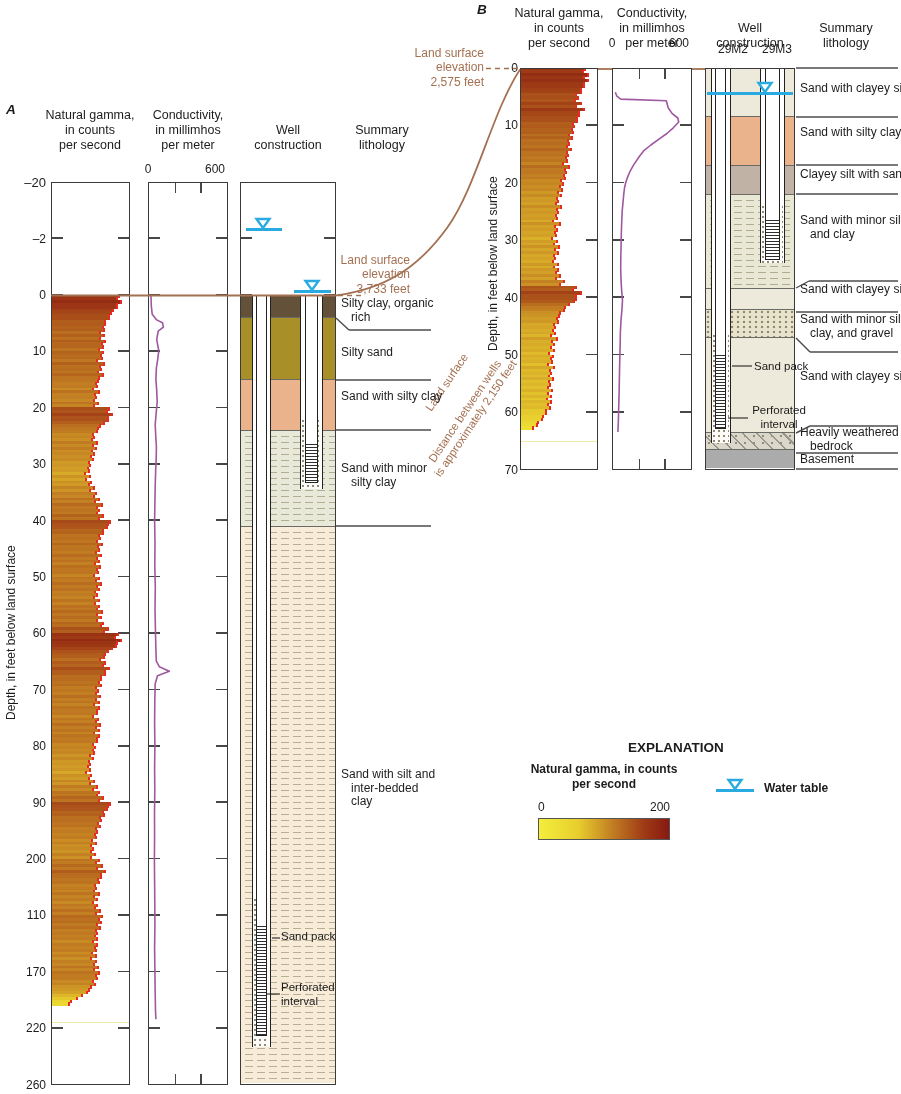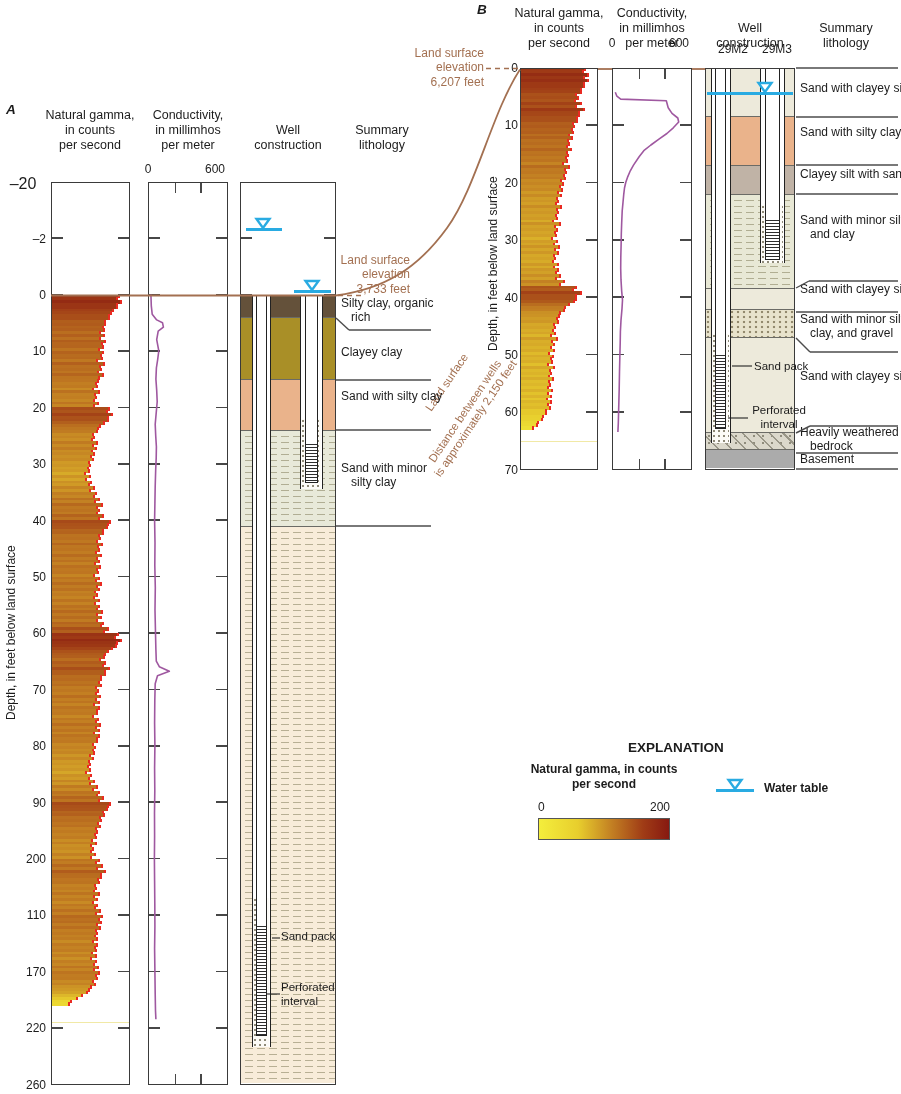--- a/index.html
+++ b/index.html
@@ -55,21 +55,21 @@
 construction</div>
   <div class="abs ttl" style="left:786px;top:21px;width:120px;">Summary
 lithology</div>
   <div class="abs num" style="left:602px;top:36px;width:20px;text-align:center;">0</div>
   <div class="abs num" style="left:659px;top:36px;width:40px;text-align:center;">600</div>
   <div class="abs num" style="left:712px;top:42px;width:42px;text-align:center;">29M2</div>
   <div class="abs num" style="left:756px;top:42px;width:42px;text-align:center;">29M3</div>
   <div class="abs vert" style="left:486px;top:134px;height:260px;">Depth, in feet below land surface</div>
   <div class="abs brown num" style="left:384px;top:46px;width:100px;text-align:right;">Land surface</div>
   <div class="abs brown num" style="left:384px;top:60px;width:100px;text-align:right;">elevation</div>
-  <div class="abs brown num" style="left:384px;top:75px;width:100px;text-align:right;">6,207 feet</div>
+  <div class="abs brown num" style="left:384px;top:75px;width:100px;text-align:right;">2,575 feet</div>
 
   <div class="abs brown diag" style="left:387px;top:376px;width:120px;">Land surface</div>
   <div class="abs brown diag" style="left:388px;top:402px;width:165px;">Distance between wells
 is approximately 2,150 feet</div>
 
   <div class="abs bold" style="left:596px;top:740px;width:160px;text-align:center;font-size:13.5px;">EXPLANATION</div>
   <div class="abs bold pre" style="left:524px;top:762px;width:160px;text-align:center;font-size:12px;line-height:15px;">Natural gamma, in counts
 per second</div>
   <div class="abs num" style="left:538px;top:800px;">0</div>
   <div class="abs num" style="left:630px;top:800px;width:40px;text-align:right;">200</div>
@@ -445,41 +445,42 @@
           <div style="position: absolute; left: 10.5px; width: 19px; top: 111.5px; height: 752.94px; background: rgb(255, 255, 255); border-left: 1.3px solid rgb(34, 34, 34); border-right: 1.3px solid rgb(34, 34, 34); box-sizing: border-box;"></div>
           <div style="position: absolute; left: 11.8px; width: 16.4px; top: 714.98px; height: 149.46px; background-color: rgb(252, 251, 247); background-image: radial-gradient(circle at 2px 2px, rgb(143, 138, 120) 0.9px, transparent 1.3px); background-size: 5px 5px;"></div>
           <div style="position: absolute; left: 15px; width: 10.5px; top: 111.5px; height: 631.68px; background: rgb(255, 255, 255); border-left: 1.3px solid rgb(34, 34, 34); border-right: 1.3px solid rgb(34, 34, 34); box-sizing: border-box;"></div>
           <div style="position: absolute; left: 15px; width: 10.5px; top: 743.18px; height: 109.98px; border-left: 1.3px solid rgb(34, 34, 34); border-right: 1.3px solid rgb(34, 34, 34); border-bottom: 1.6px solid rgb(34, 34, 34); box-sizing: border-box; background: repeating-linear-gradient(rgb(46, 46, 46) 0px, rgb(46, 46, 46) 1px, rgb(255, 255, 255) 1px, rgb(255, 255, 255) 3px);"></div>
           <div style="position: absolute; left: 58.5px; width: 23px; top: 111.5px; height: 194.58px; background: rgb(255, 255, 255); border-left: 1.3px solid rgb(34, 34, 34); border-right: 1.3px solid rgb(34, 34, 34); box-sizing: border-box;"></div>
           <div style="position: absolute; left: 59.8px; width: 20.4px; top: 235.58px; height: 70.5px; background-color: rgb(252, 251, 247); background-image: radial-gradient(circle at 2px 2px, rgb(143, 138, 120) 0.9px, transparent 1.3px); background-size: 5px 5px;"></div>
           <div style="position: absolute; left: 63.5px; width: 13px; top: 111.5px; height: 149.46px; background: rgb(255, 255, 255); border-left: 1.3px solid rgb(34, 34, 34); border-right: 1.3px solid rgb(34, 34, 34); box-sizing: border-box;"></div>
           <div style="position: absolute; left: 63.5px; width: 13px; top: 260.96px; height: 39.48px; border-left: 1.3px solid rgb(34, 34, 34); border-right: 1.3px solid rgb(34, 34, 34); border-bottom: 1.6px solid rgb(34, 34, 34); box-sizing: border-box; background: repeating-linear-gradient(rgb(46, 46, 46) 0px, rgb(46, 46, 46) 1px, rgb(255, 255, 255) 1px, rgb(255, 255, 255) 3px);"></div>
         </div>
       </div>
-      <div style="position: absolute; left: 0px; top: 175.2px; width: 46px; text-align: center; font-size: 16px;">–20</div>
+      <div style="position: absolute; left: 0px; top: 175.2px; width: 46px; text-align: right; font-size: 13px;">–20</div>
       <div style="position: absolute; left: 0px; top: 231.6px; width: 46px; text-align: right; font-size: 12px;">–2</div>
       <div style="position: absolute; left: 0px; top: 288px; width: 46px; text-align: right; font-size: 12px;">0</div>
       <div style="position: absolute; left: 0px; top: 344.4px; width: 46px; text-align: right; font-size: 12px;">10</div>
       <div style="position: absolute; left: 0px; top: 400.8px; width: 46px; text-align: right; font-size: 12px;">20</div>
       <div style="position: absolute; left: 0px; top: 457.2px; width: 46px; text-align: right; font-size: 12px;">30</div>
       <div style="position: absolute; left: 0px; top: 513.6px; width: 46px; text-align: right; font-size: 12px;">40</div>
       <div style="position: absolute; left: 0px; top: 570px; width: 46px; text-align: right; font-size: 12px;">50</div>
       <div style="position: absolute; left: 0px; top: 626.4px; width: 46px; text-align: right; font-size: 12px;">60</div>
       <div style="position: absolute; left: 0px; top: 682.8px; width: 46px; text-align: right; font-size: 12px;">70</div>
       <div style="position: absolute; left: 0px; top: 739.2px; width: 46px; text-align: right; font-size: 12px;">80</div>
       <div style="position: absolute; left: 0px; top: 795.6px; width: 46px; text-align: right; font-size: 12px;">90</div>
       <div style="position: absolute; left: 0px; top: 852px; width: 46px; text-align: right; font-size: 12px;">200</div>
       <div style="position: absolute; left: 0px; top: 908.4px; width: 46px; text-align: right; font-size: 12px;">110</div>
       <div style="position: absolute; left: 0px; top: 964.8px; width: 46px; text-align: right; font-size: 12px;">170</div>
       <div style="position: absolute; left: 0px; top: 1021.2px; width: 46px; text-align: right; font-size: 12px;">220</div>
       <div style="position: absolute; left: 0px; top: 1077.6px; width: 46px; text-align: right; font-size: 12px;">260</div>
       <div class="lith-label" style="position: absolute; left: 341px; top: 297px; width: 96px;">Silty clay, organic rich</div>
-      <div class="lith-label" style="position: absolute; left: 341px; top: 346px; width: 96px;">Clayey clay</div>
+      <div class="lith-label" style="position: absolute; left: 341px; top: 346px; width: 96px;">Silty sand</div>
       <div class="lith-label" style="position: absolute; left: 341px; top: 390px; width: 96px;">Sand with silty clay</div>
       <div class="lith-label" style="position: absolute; left: 341px; top: 462px; width: 96px;">Sand with minor silty clay</div>
+      <div class="lith-label" style="position: absolute; left: 341px; top: 768px; width: 92px;">Sand with silt and inter-bedded clay</div>
       <div class="ann-label" style="position: absolute; left: 281px; top: 930px; width: 60px; text-align: left; white-space: pre-line;">Sand pack</div>
       <div class="ann-label" style="position: absolute; left: 281px; top: 981px; width: 64px; text-align: left; white-space: pre-line;">Perforated
 interval</div>
       <div style="position: absolute; left: 520px; top: 68px; width: 78px; height: 402px; background: rgb(255, 255, 255); border: 1.5px solid rgb(58, 58, 58); box-sizing: border-box;">
         <div style="position: absolute; inset: 0px; overflow: hidden;">
           <div style="position: absolute; left: 0px; top: 55.2px; width: 11px; height: 1.5px; background: rgb(71, 71, 71);"></div>
           <div style="position: absolute; right: 0px; top: 55.2px; width: 11px; height: 1.5px; background: rgb(71, 71, 71);"></div>
           <div style="position: absolute; left: 0px; top: 112.6px; width: 11px; height: 1.5px; background: rgb(71, 71, 71);"></div>
           <div style="position: absolute; right: 0px; top: 112.6px; width: 11px; height: 1.5px; background: rgb(71, 71, 71);"></div>
           <div style="position: absolute; left: 0px; top: 170px; width: 11px; height: 1.5px; background: rgb(71, 71, 71);"></div>

